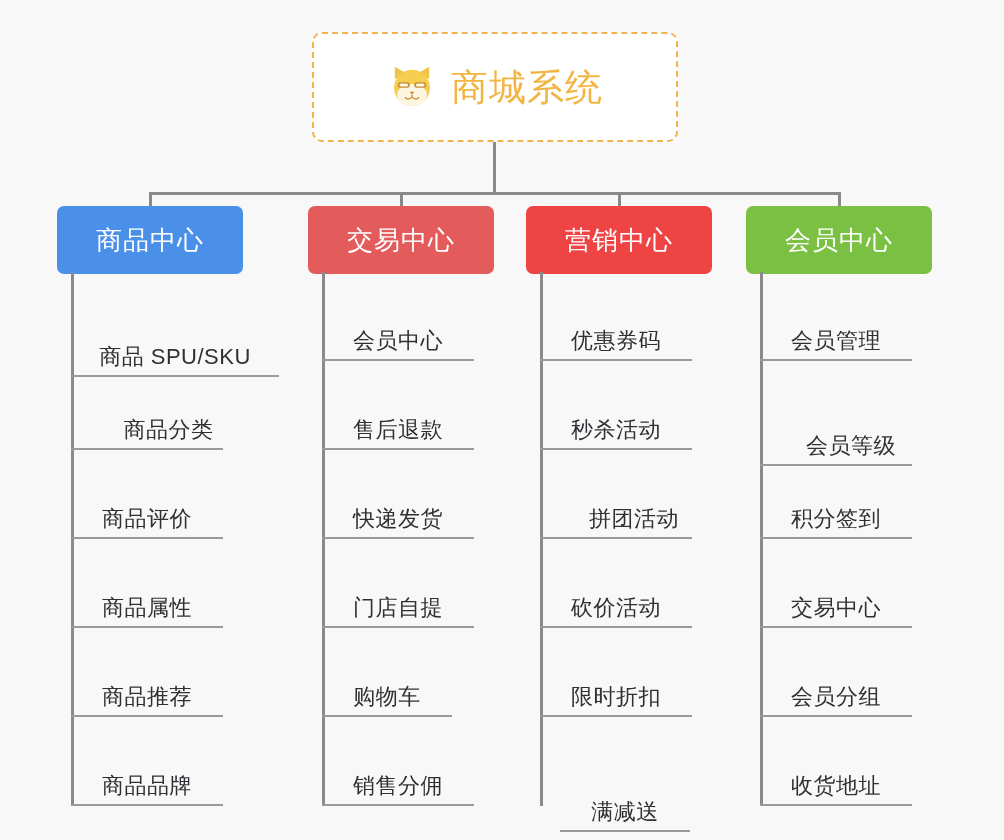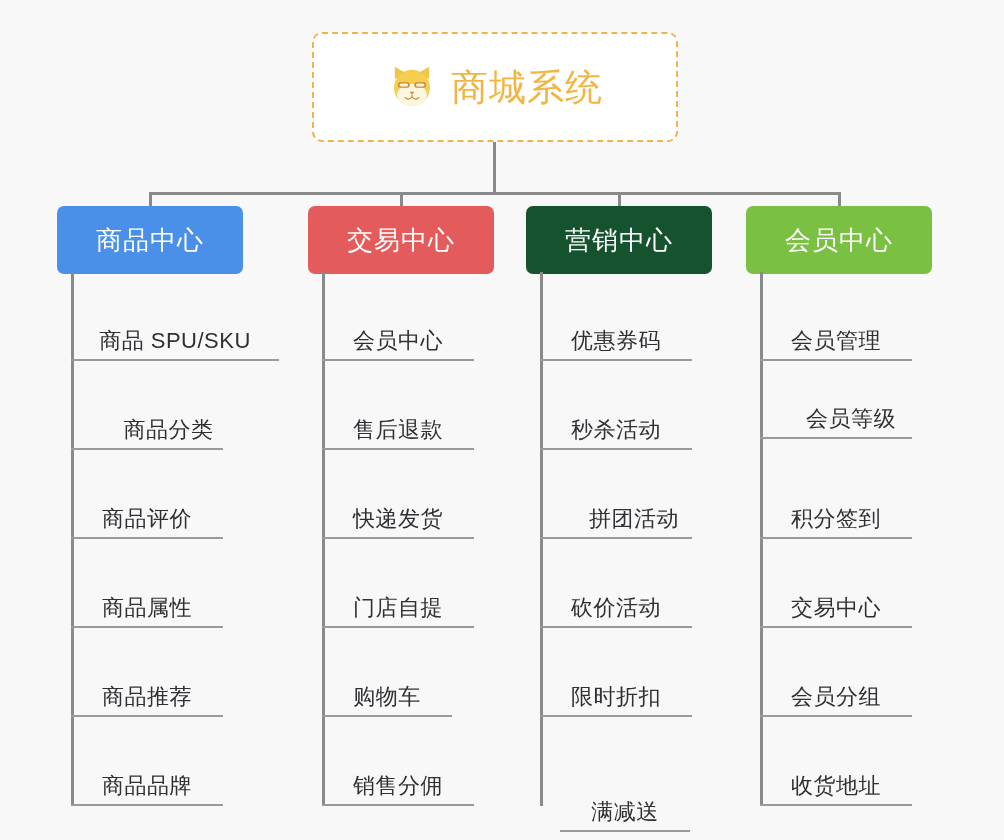--- a/index.html
+++ b/index.html
@@ -144,30 +144,30 @@
   <div class="conn conn-v" style="left:400px; top:192px; height:18px;"></div>
   <div class="conn conn-v" style="left:618px; top:192px; height:18px;"></div>
   <div class="conn conn-v" style="left:838px; top:192px; height:18px;"></div>
 
   <div class="cat-box" style="left:57px; top:206px; width:186px; background:#4a90e8;">
     <span>商品中心</span>
   </div>
   <div class="cat-box" style="left:308px; top:206px; width:186px; background:#e35b5b;">
     <span>交易中心</span>
   </div>
-  <div class="cat-box" style="left:526px; top:206px; width:186px; background:#14532d;">
+  <div class="cat-box" style="left:526px; top:206px; width:186px; background:#ef4444;">
     <span>营销中心</span>
   </div>
   <div class="cat-box" style="left:746px; top:206px; width:186px; background:#7ac143;">
     <span>会员中心</span>
   </div>
 
   <div class="leaf-col" style="left:71px;">
     <div class="leaf-rail" style="height:534px;"></div>
-    <div class="leaf-item" style="top:0px;   width:208px;">
+    <div class="leaf-item" style="top:16px;   width:208px;">
         <span class="leaf-label">商品 SPU/SKU</span>
       </div>
     <div class="leaf-item" style="top:89px;  width:152px;padding-left:43px;">
         <span class="leaf-label">商品分类</span>
       </div>
     <div class="leaf-item" style="top:178px; width:152px;">
         <span class="leaf-label">商品评价</span>
       </div>
     <div class="leaf-item" style="top:267px; width:152px;">
         <span class="leaf-label">商品属性</span>
@@ -222,21 +222,21 @@
     <div class="leaf-item" style="top:471px; width:130px;margin-left:20px;">
         <span class="leaf-label">满减送</span>
       </div>
   </div>
 
   <div class="leaf-col" style="left:760px;">
     <div class="leaf-rail" style="height:534px;"></div>
     <div class="leaf-item" style="top:0px;   width:152px;">
         <span class="leaf-label">会员管理</span>
       </div>
-    <div class="leaf-item" style="top:78px;  width:152px;padding-left:30px;">
+    <div class="leaf-item" style="top:105px;  width:152px;padding-left:30px;">
         <span class="leaf-label">会员等级</span>
       </div>
     <div class="leaf-item" style="top:178px; width:152px;">
         <span class="leaf-label">积分签到</span>
       </div>
     <div class="leaf-item" style="top:267px; width:152px;">
         <span class="leaf-label">交易中心</span>
       </div>
     <div class="leaf-item" style="top:356px; width:152px;">
         <span class="leaf-label">会员分组</span>

